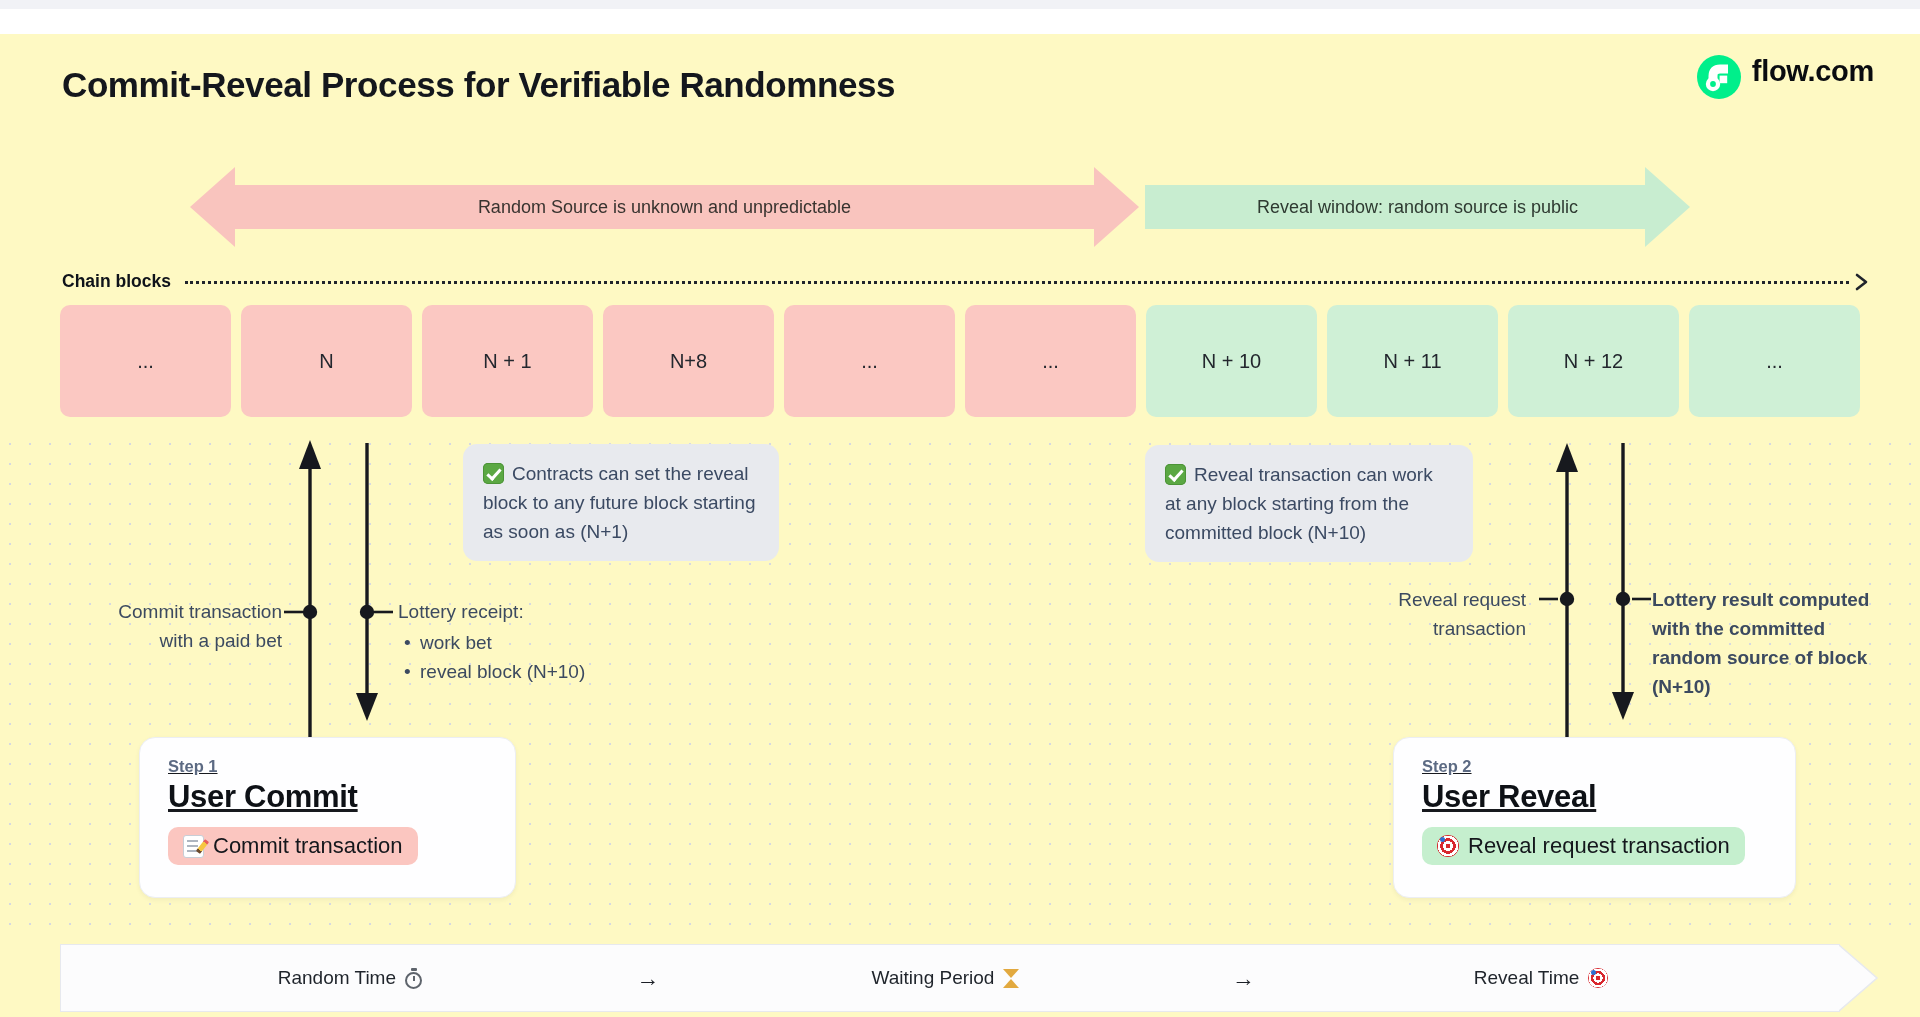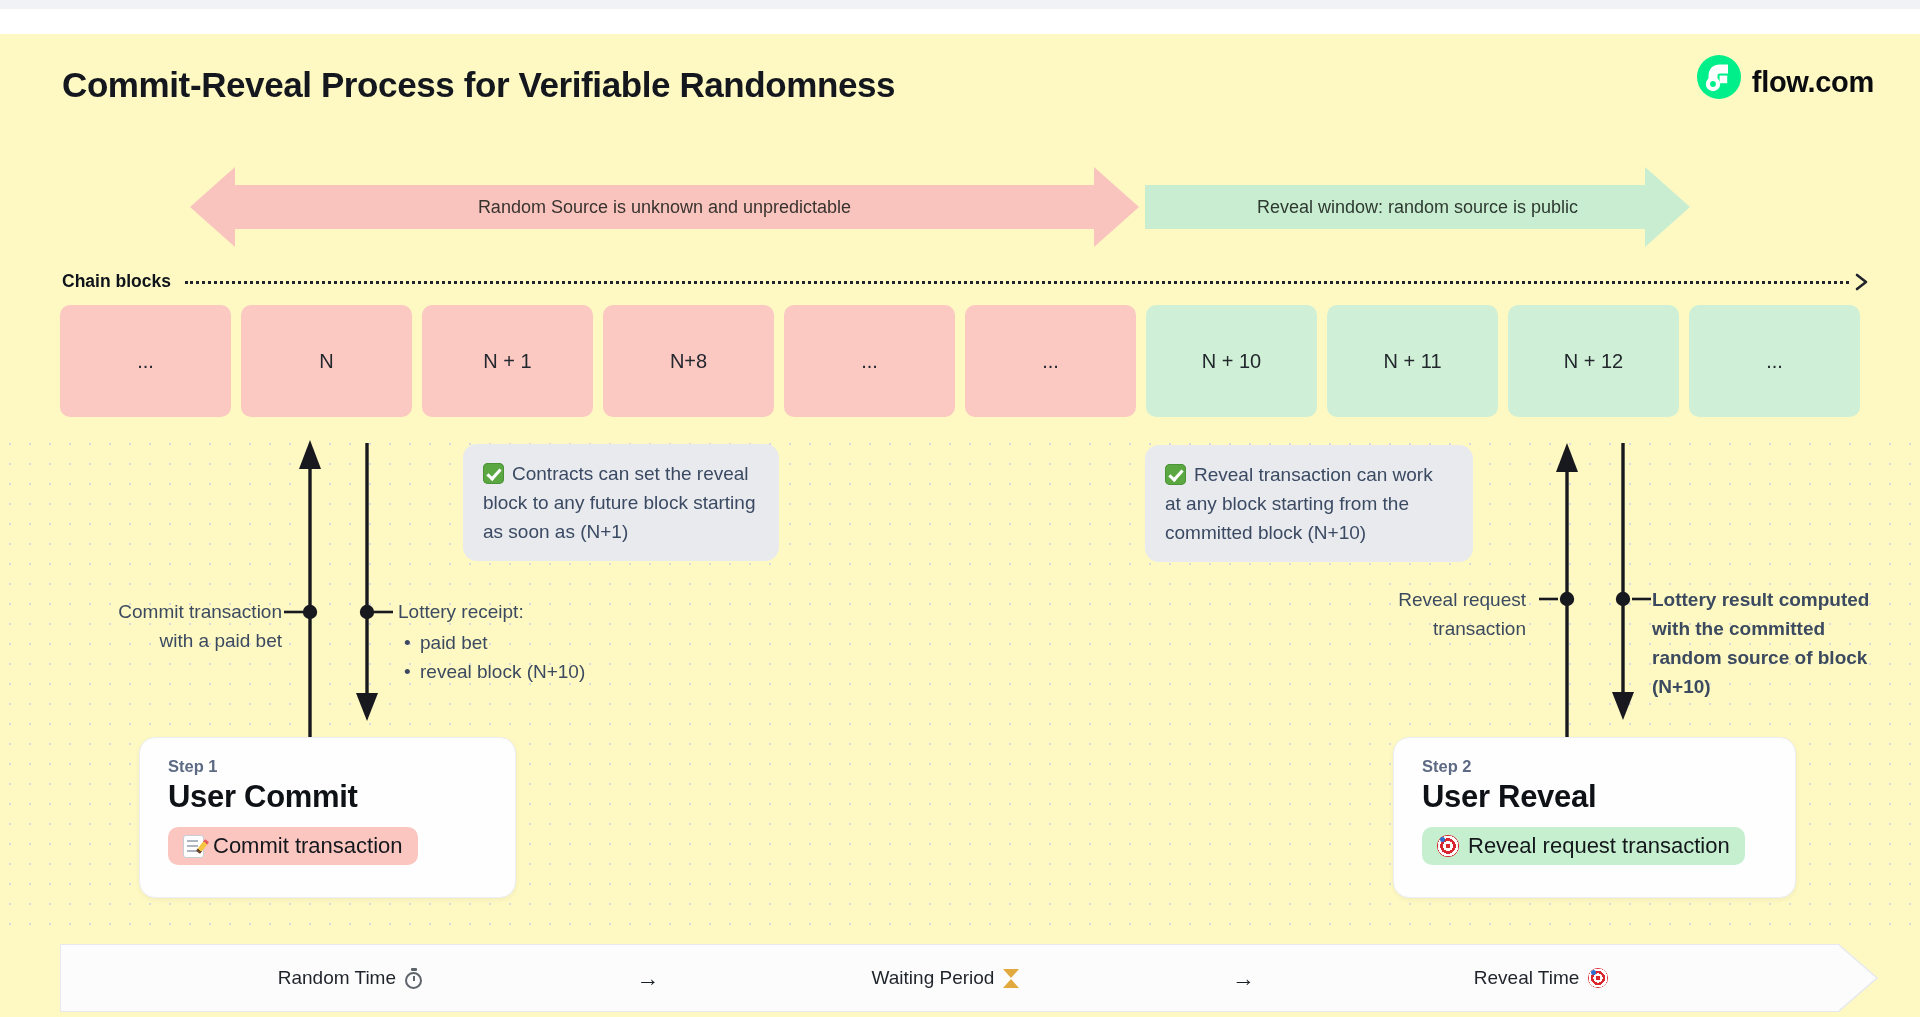--- a/index.html
+++ b/index.html
@@ -12,21 +12,21 @@
     margin-top:9px;
   }
   .top-strip { position:absolute; left:0; top:0; width:100%; height:25px; background:#FFFFFF; }
   .dot-grid {
     position:absolute; left:0; top:425px; width:100%; height:495px;
     background-image:radial-gradient(#D6D9E2 1.3px, transparent 1.4px);
     background-size:20px 20px;
   }
   
   .page-title { position:absolute; left:62px; top:56px; font-size:35px; font-weight:600; letter-spacing:-0.4px; color:#14171D; }
-  .brand { position:absolute; right:46px; top:46px; display:flex; align-items:flex-end; gap:11px; }
+  .brand { position:absolute; right:46px; top:46px; display:flex; align-items:flex-start; gap:11px; }
   .brand-name { font-size:29px; font-weight:800; color:#0A0C10; letter-spacing:-0.3px; }
   
   .phase-arrow { position:absolute; top:158px; height:80px; display:flex; align-items:center; justify-content:center; font-size:18px; color:#38332F; }
   .phase-commit {
     left:190px; width:949px; background:#F9C4BE;
     clip-path:polygon(0 50%, 45px 0, 45px 22.5%, calc(100% - 45px) 22.5%, calc(100% - 45px) 0, 100% 50%, calc(100% - 45px) 100%, calc(100% - 45px) 77.5%, 45px 77.5%, 45px 100%);
   }
   .phase-reveal {
     left:1145px; width:545px; background:#C8EDD0; color:#2E3A31;
     clip-path:polygon(0 22.5%, calc(100% - 45px) 22.5%, calc(100% - 45px) 0, 100% 50%, calc(100% - 45px) 100%, calc(100% - 45px) 77.5%, 0 77.5%);
@@ -45,21 +45,21 @@
   .note { position:absolute; background:#E8EAEE; border-radius:14px; padding:15px 20px; font-size:19px; line-height:29px; color:#3B4A63; }
   .note-commit { left:463px; top:435px; width:316px; }
   .note-reveal { left:1145px; top:436px; width:328px; }
   
   .ann { position:absolute; font-size:19px; line-height:29px; color:#3C4A60; }
   .ann-right { text-align:right; }
   .ann ul { list-style:none; margin-top:2px; }
   .ann li { padding-left:22px; position:relative; }
   .ann li::before { content:"•"; position:absolute; left:6px; }
   
-  .card { position:absolute; top:728px; height:161px; background:#FEFEFF; border:1px solid #ECEEF3; border-radius:16px; box-shadow:0 2px 5px rgba(20,25,40,0.05); padding:19px 28px; }
+  .card { position:absolute; top:728px; height:161px; background:#FEFEFF; border:1px solid #ECEEF3; border-radius:16px; box-shadow:0 2px 5px rgba(20,25,40,0.05); padding:19px 28px;text-decoration:underline; }
   .card-1 { left:139px; width:377px; }
   .card-2 { left:1393px; width:403px; }
   .card-eyebrow { font-size:16.5px; font-weight:700; color:#5C6A83; margin-bottom:3px; }
   .card-title { font-size:31px; font-weight:800; color:#0E1116; letter-spacing:-0.3px; margin-bottom:12px; }
   .pill { display:inline-flex; align-items:center; gap:9px; border-radius:10px; padding:6px 15px; font-size:22px; font-weight:500; color:#14171C; }
   .pill-commit { background:#FBC6C0; }
   .pill-reveal { background:#C5EFCE; }
   
   .timeline { position:absolute; left:60px; top:935px; width:1780px; height:68px; background:#FCFCFD; border:1px solid #E7E9EE; border-right:none; display:flex; align-items:center; padding:0 150px 0 140px; }
   .timeline-cell { flex:1; display:flex; align-items:center; justify-content:center; gap:9px; font-size:19px; color:#1F242B; }
@@ -169,21 +169,21 @@
         <circle cx="1623" cy="590" r="7.2"></circle>
       </g>
     </g>
   </svg>
 
   <div class="ann ann-right" style="left:80px; top:588px; width:202px;">Commit transaction with a paid bet</div>
 
   <div class="ann" style="left:398px; top:588px; width:240px;">
     <div>Lottery receipt:</div>
     <ul>
-      <li>paid bet</li>
+      <li>work bet</li>
       <li>reveal block (N+10)</li>
     </ul>
   </div>
 
   <div class="ann ann-right" style="left:1330px; top:576px; width:196px;">Reveal request transaction</div>
 
   <div class="ann" style="left:1652px; top:576px; width:222px;font-weight:bold;">Lottery result computed with the committed random source of block (N+10)</div>
 
   <div class="card card-1">
     <div class="card-eyebrow">Step 1</div>

